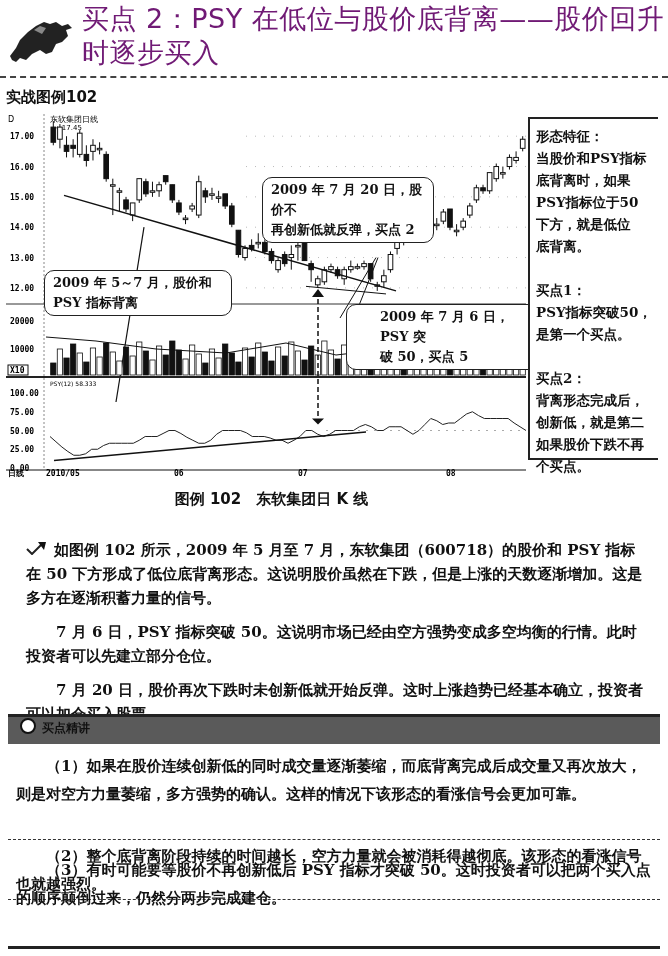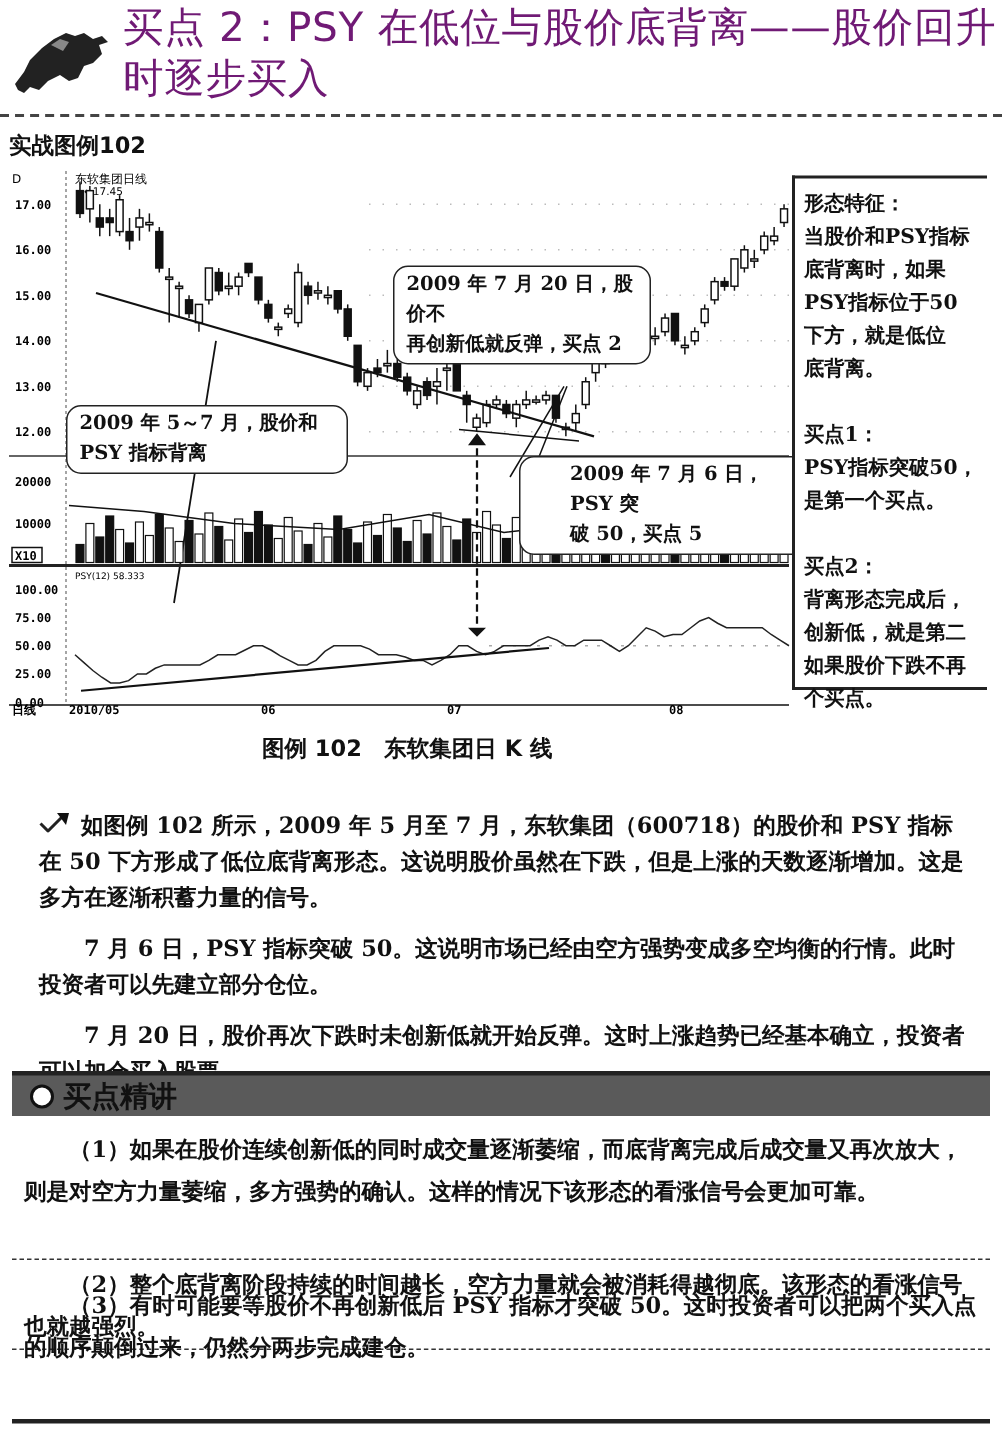--- a/index.html
+++ b/index.html
@@ -13,21 +13,21 @@
   .chart{left:6px;top:110px;width:524px;height:368px;}
   .sidebox{left:528px;top:117px;width:130px;height:343px;border:2px solid #222;border-right:none;background:#fff;font-size:13.5px;line-height:22px;padding:6px 4px 0 6px;box-sizing:border-box;font-weight:bold;}
   .sidebox p{margin:0;}
   .sidebox .gap{height:22px;}
   .callout{background:#fff;border:1.5px solid #222;border-radius:10px;font-size:13px;line-height:20px;padding:2px 8px;font-weight:bold;}
   .caption{left:0;width:543px;top:490px;text-align:center;font-size:15px;font-weight:bold;font-family:"DejaVu Sans","Liberation Sans",sans-serif;}
   .body-text{left:16px;width:640px;font-size:15px;line-height:24px;font-weight:bold;}
   .body-text p{margin:10px;}
   .indent{text-indent:2em;}
   .section-bar{left:8px;top:714px;width:652px;height:30px;background:#5a5a5a;border-top:3px solid #222;box-sizing:border-box;}
-  .section-title{left:20px;top:718px;color:#111;font-size:19px;font-weight:bold;font-family:"DejaVu Sans","Liberation Sans",sans-serif;}
+  .section-title{left:20px;top:718px;color:#111;font-size:12px;font-weight:bold;font-family:"DejaVu Sans","Liberation Sans",sans-serif;}
   .section-title .circ{display:inline-block;width:12px;height:12px;border:2px solid #111;border-radius:50%;vertical-align:-2px;margin-right:6px;background:#fff;}
   .tips{left:16px;width:640px;font-size:15px;line-height:28px;font-weight:bold;}
   .dash-sep{left:8px;width:652px;height:0;border-top:1.5px dashed #333;}
   .bottom-rule{left:8px;top:946px;width:652px;height:3px;background:#222;}
 </style>
 </head>
 <body>
 
 <div class="abs title-wrap">
   <svg class="abs bull" viewBox="0 0 72 46">

